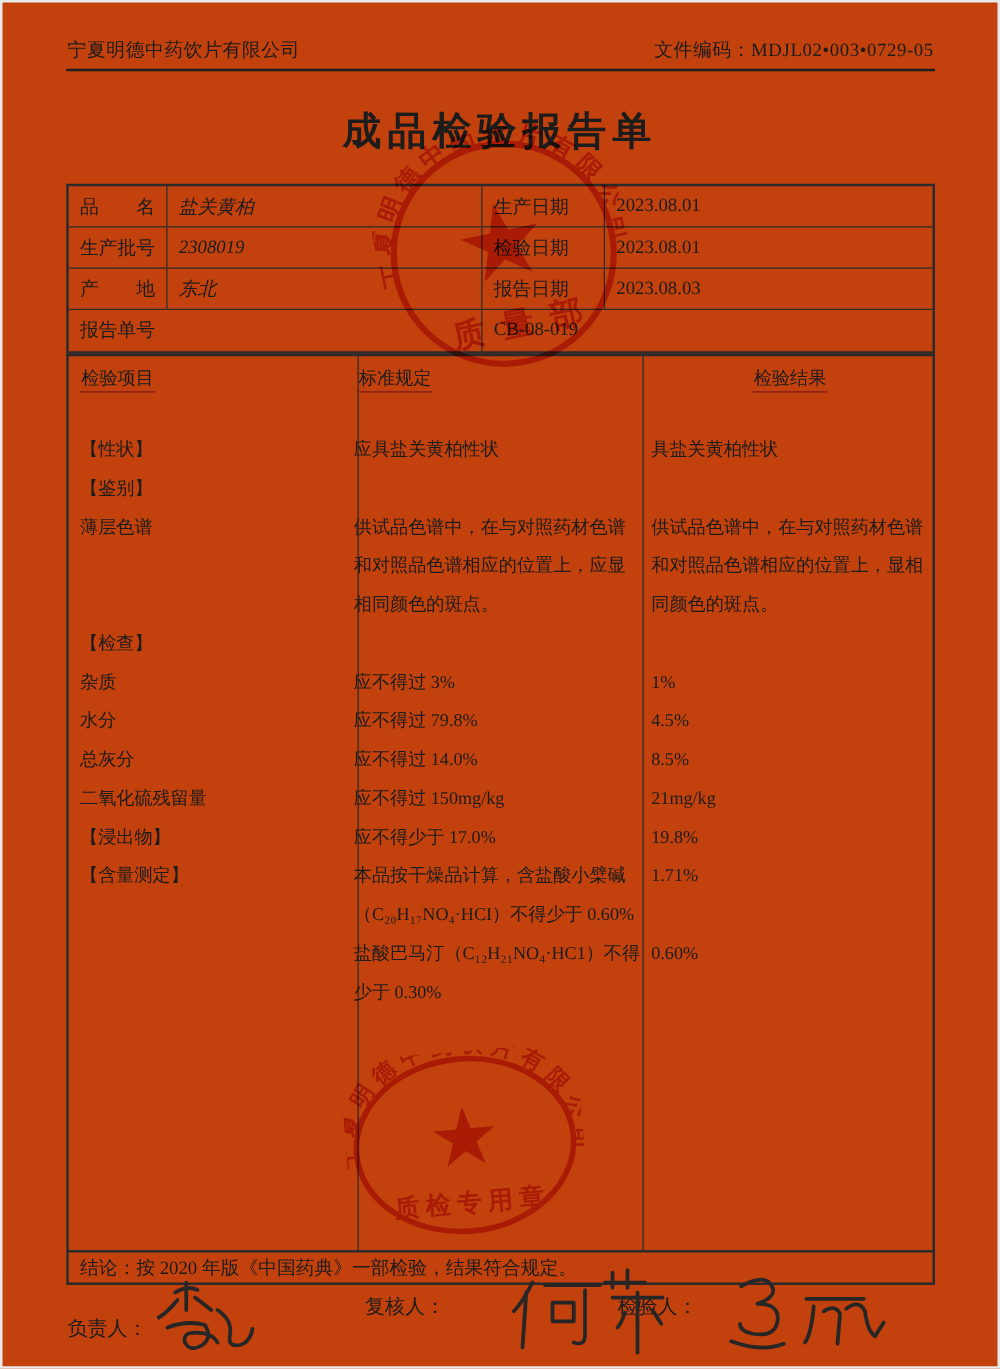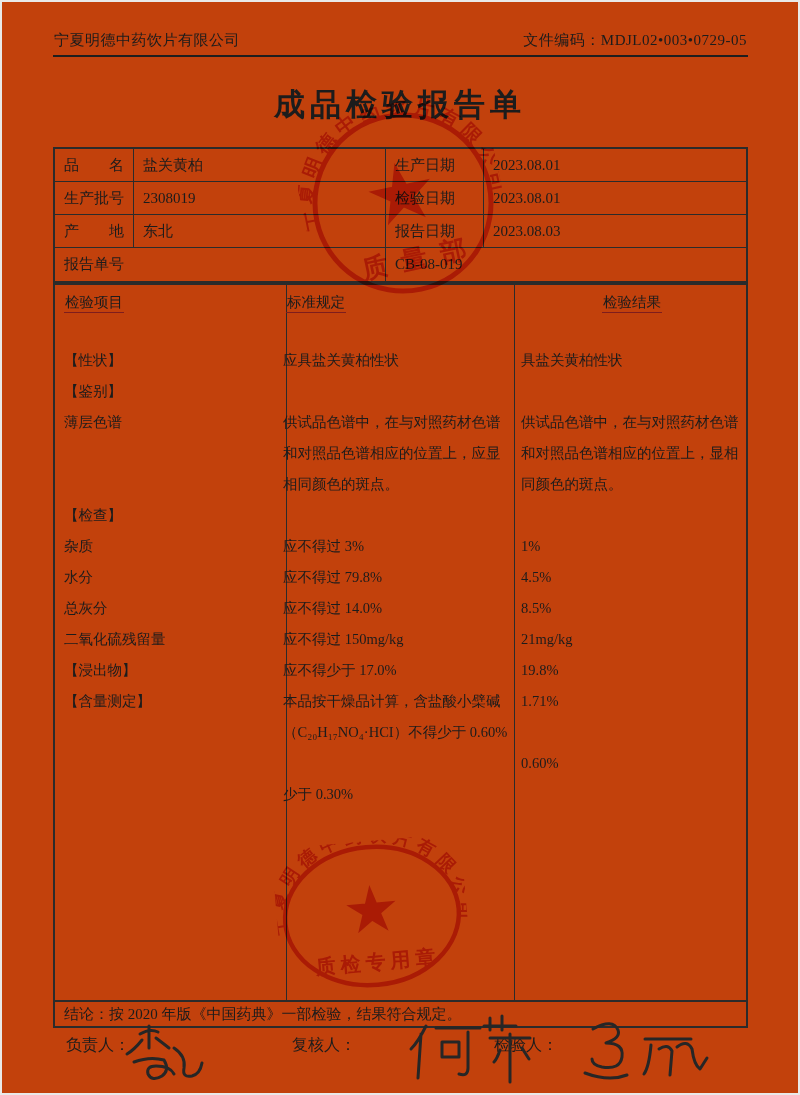--- a/index.html
+++ b/index.html
@@ -15,40 +15,40 @@
   .title{position:absolute;left:0;top:84px;width:800px;text-align:center;
          font-size:31px;font-weight:bold;letter-spacing:5px;}
   
   .info-table{position:absolute;left:53px;top:147px;width:695px;height:136px;
               border:2px solid #2b2b2b;box-sizing:border-box;font-size:15px;}
   .irow{display:flex;height:33px;border-bottom:1px solid #2b2b2b;box-sizing:border-box;}
   .irow:last-child{border-bottom:none;}
   .icell{display:flex;align-items:center;padding-left:9px;box-sizing:border-box;
          border-right:1px solid #2b2b2b;white-space:nowrap;overflow:hidden;}
   .icell.last{border-right:none;}
-  .w1{width:79px;} .w2{width:252px;} .w3{width:98px;} .w4{flex:1;}
+  .w1{width:79px;} .w2{width:252px;font-style:italic;} .w3{width:98px;} .w4{flex:1;}
   .w5{width:331px;} .w6{flex:1;}
   
   .main-table{position:absolute;left:53px;top:283px;width:695px;height:717px;
               border:2px solid #2b2b2b;border-bottom:none;box-sizing:border-box;font-size:14.5px;}
   .vline{position:absolute;top:0;bottom:0;width:1px;background:#2b2b2b;}
   .v1{left:231px;} .v2{left:459px;}
   .mhead{position:absolute;top:8px;white-space:nowrap;}
   .mhead span{border-bottom:1px solid #7f1d1d;padding:0 1px 2px 1px;}
   .h-item{left:9px;}
   .h-std{left:231px;width:228px;text-align:left;}
   .h-res{left:459px;width:236px;text-align:center;}
   .ln{position:absolute;white-space:nowrap;line-height:20px;}
   .c1{left:9px;} .c2{left:228px;} .c3{left:466px;}
   
   .conclusion{position:absolute;left:53px;top:1000px;width:695px;height:28px;
               border:2px solid #2b2b2b;box-sizing:border-box;display:flex;align-items:center;
               padding-left:9px;font-size:15px;white-space:nowrap;}
   .sig-label{position:absolute;top:1035px;font-size:16px;white-space:nowrap;}
-  .sl1{left:66px;} .sl2{left:292px;} .sl3{left:494px;}
+  .sl1{left:54px;margin-top:18px;} .sl2{left:292px;} .sl3{left:494px;}
   .sig-svg{position:absolute;}
   .sig-svg path{fill:none;stroke:#262626;stroke-width:3;stroke-linecap:round;stroke-linejoin:round;}
   
   .stamp{position:absolute;mix-blend-mode:multiply;opacity:.82;pointer-events:none;}
   .stamp-top{left:303px;top:103px;transform:rotate(-12deg);}
   .stamp-bottom{left:277px;top:841px;transform:rotate(-5deg);}
   .stamp text{font-family:"Liberation Serif","DejaVu Serif","DejaVu Sans",serif;font-weight:bold;}
 </style>
 </head>
 <body>
@@ -108,20 +108,21 @@
     <div class="ln c2" style="top:127px">供试品色谱中，在与对照药材色谱</div>
     <div class="ln c2" style="top:158px">和对照品色谱相应的位置上，应显</div>
     <div class="ln c2" style="top:189px">相同颜色的斑点。</div>
     <div class="ln c2" style="top:251px">应不得过 3%</div>
     <div class="ln c2" style="top:282px">应不得过 79.8%</div>
     <div class="ln c2" style="top:313px">应不得过 14.0%</div>
     <div class="ln c2" style="top:344px">应不得过 150mg/kg</div>
     <div class="ln c2" style="top:375px">应不得少于 17.0%</div>
     <div class="ln c2" style="top:406px">本品按干燥品计算，含盐酸小檗碱</div>
     <div class="ln c2" style="top:437px">（C₂₀H₁₇NO₄·HCI）不得少于 0.60%</div>
+    <div class="ln c2" style="top:468px">盐酸巴马汀（C₁₂H₂₁NO₄·HC1）不得</div>
     <div class="ln c2" style="top:499px">少于 0.30%</div>
 
     <div class="ln c3" style="top:65px">具盐关黄柏性状</div>
     <div class="ln c3" style="top:127px">供试品色谱中，在与对照药材色谱</div>
     <div class="ln c3" style="top:158px">和对照品色谱相应的位置上，显相</div>
     <div class="ln c3" style="top:189px">同颜色的斑点。</div>
     <div class="ln c3" style="top:251px">1%</div>
     <div class="ln c3" style="top:282px">4.5%</div>
     <div class="ln c3" style="top:313px">8.5%</div>
     <div class="ln c3" style="top:344px">21mg/kg</div>

